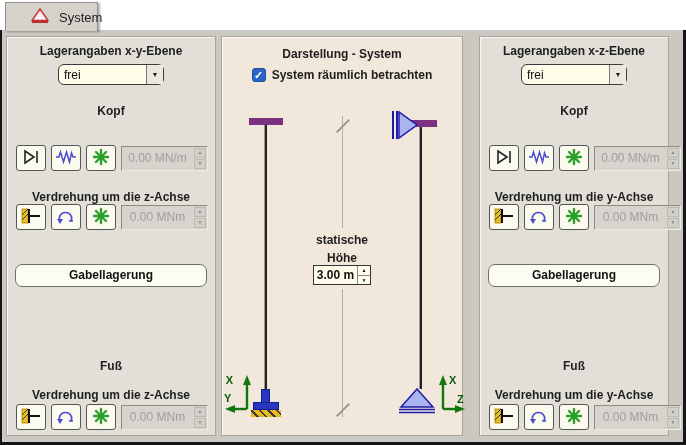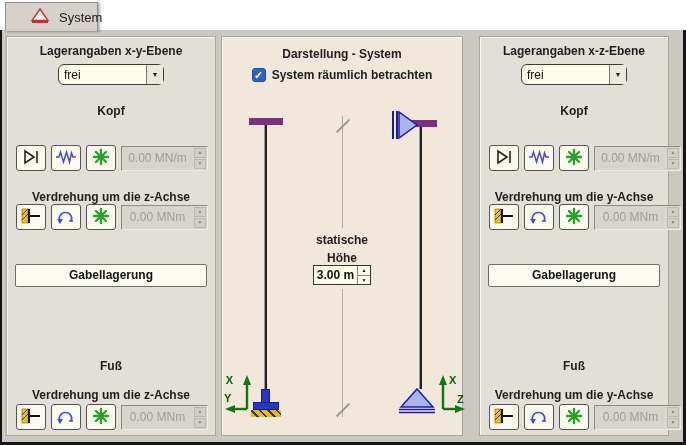--- a/index.html
+++ b/index.html
@@ -35,21 +35,21 @@
   .sp-r2label{top:153px;}
   .sp-fuss{top:322px;}
   .sp-r3label{top:351px;}
   .iconrow{position:absolute;left:9px;display:flex;gap:5px;align-items:center;}
   .ir1{top:108px}.ir2{top:167px}.ir3{top:367px}
   .ibtn{width:30px;height:26px;background:#fbfaee;border:1px solid #555;border-radius:3px;display:flex;align-items:center;justify-content:center;box-sizing:border-box;padding:0;}
   .numfield{width:87px;height:25px;border:1px solid;border-color:#8f8c84 #eceae4 #eceae4 #8f8c84;background:#d7d4cd;display:flex;box-sizing:border-box;}
   .numval{flex:1;font-size:12px;color:#9e9e9e;text-align:center;line-height:22px;white-space:nowrap;overflow:hidden;}
   .spincol{width:14px;display:flex;flex-direction:column;gap:1px;padding:1px;box-sizing:border-box;}
   .spinbtn{flex:1;background:#d2cfc8;border:1px solid #bcb9b2;font-size:5px;color:#8a8a8a;display:flex;align-items:center;justify-content:center;line-height:1;}
-  .forkbtn{position:absolute;top:227px;left:8px;right:8px;height:23px;background:#fdfcf2;border:1px solid #6e6e6e;border-radius:2px;
+  .forkbtn{position:absolute;top:227px;left:8px;right:8px;height:23px;background:#fdfcf2;border:1px solid #6e6e6e;border-radius:7px;
     font-weight:bold;font-size:12px;color:#111;text-align:center;line-height:21px;box-sizing:border-box;}
 
   
   .mp-title{top:10px;}
   .chkrow{position:absolute;top:31px;left:0;width:100%;display:flex;justify-content:center;align-items:center;gap:6px;}
   .checkbox{width:14px;height:14px;background:#2b63c4;border:1px solid #2150a0;border-radius:3px;color:#fff;font-size:11px;line-height:13px;text-align:center;font-weight:bold;box-sizing:border-box;}
   .chklabel{font-size:12px;font-weight:bold;color:#1e1e1e;}
 
   .flange{position:absolute;height:7px;background:#7b3080;}
   .fl-left{left:27px;top:81px;width:34px;}

